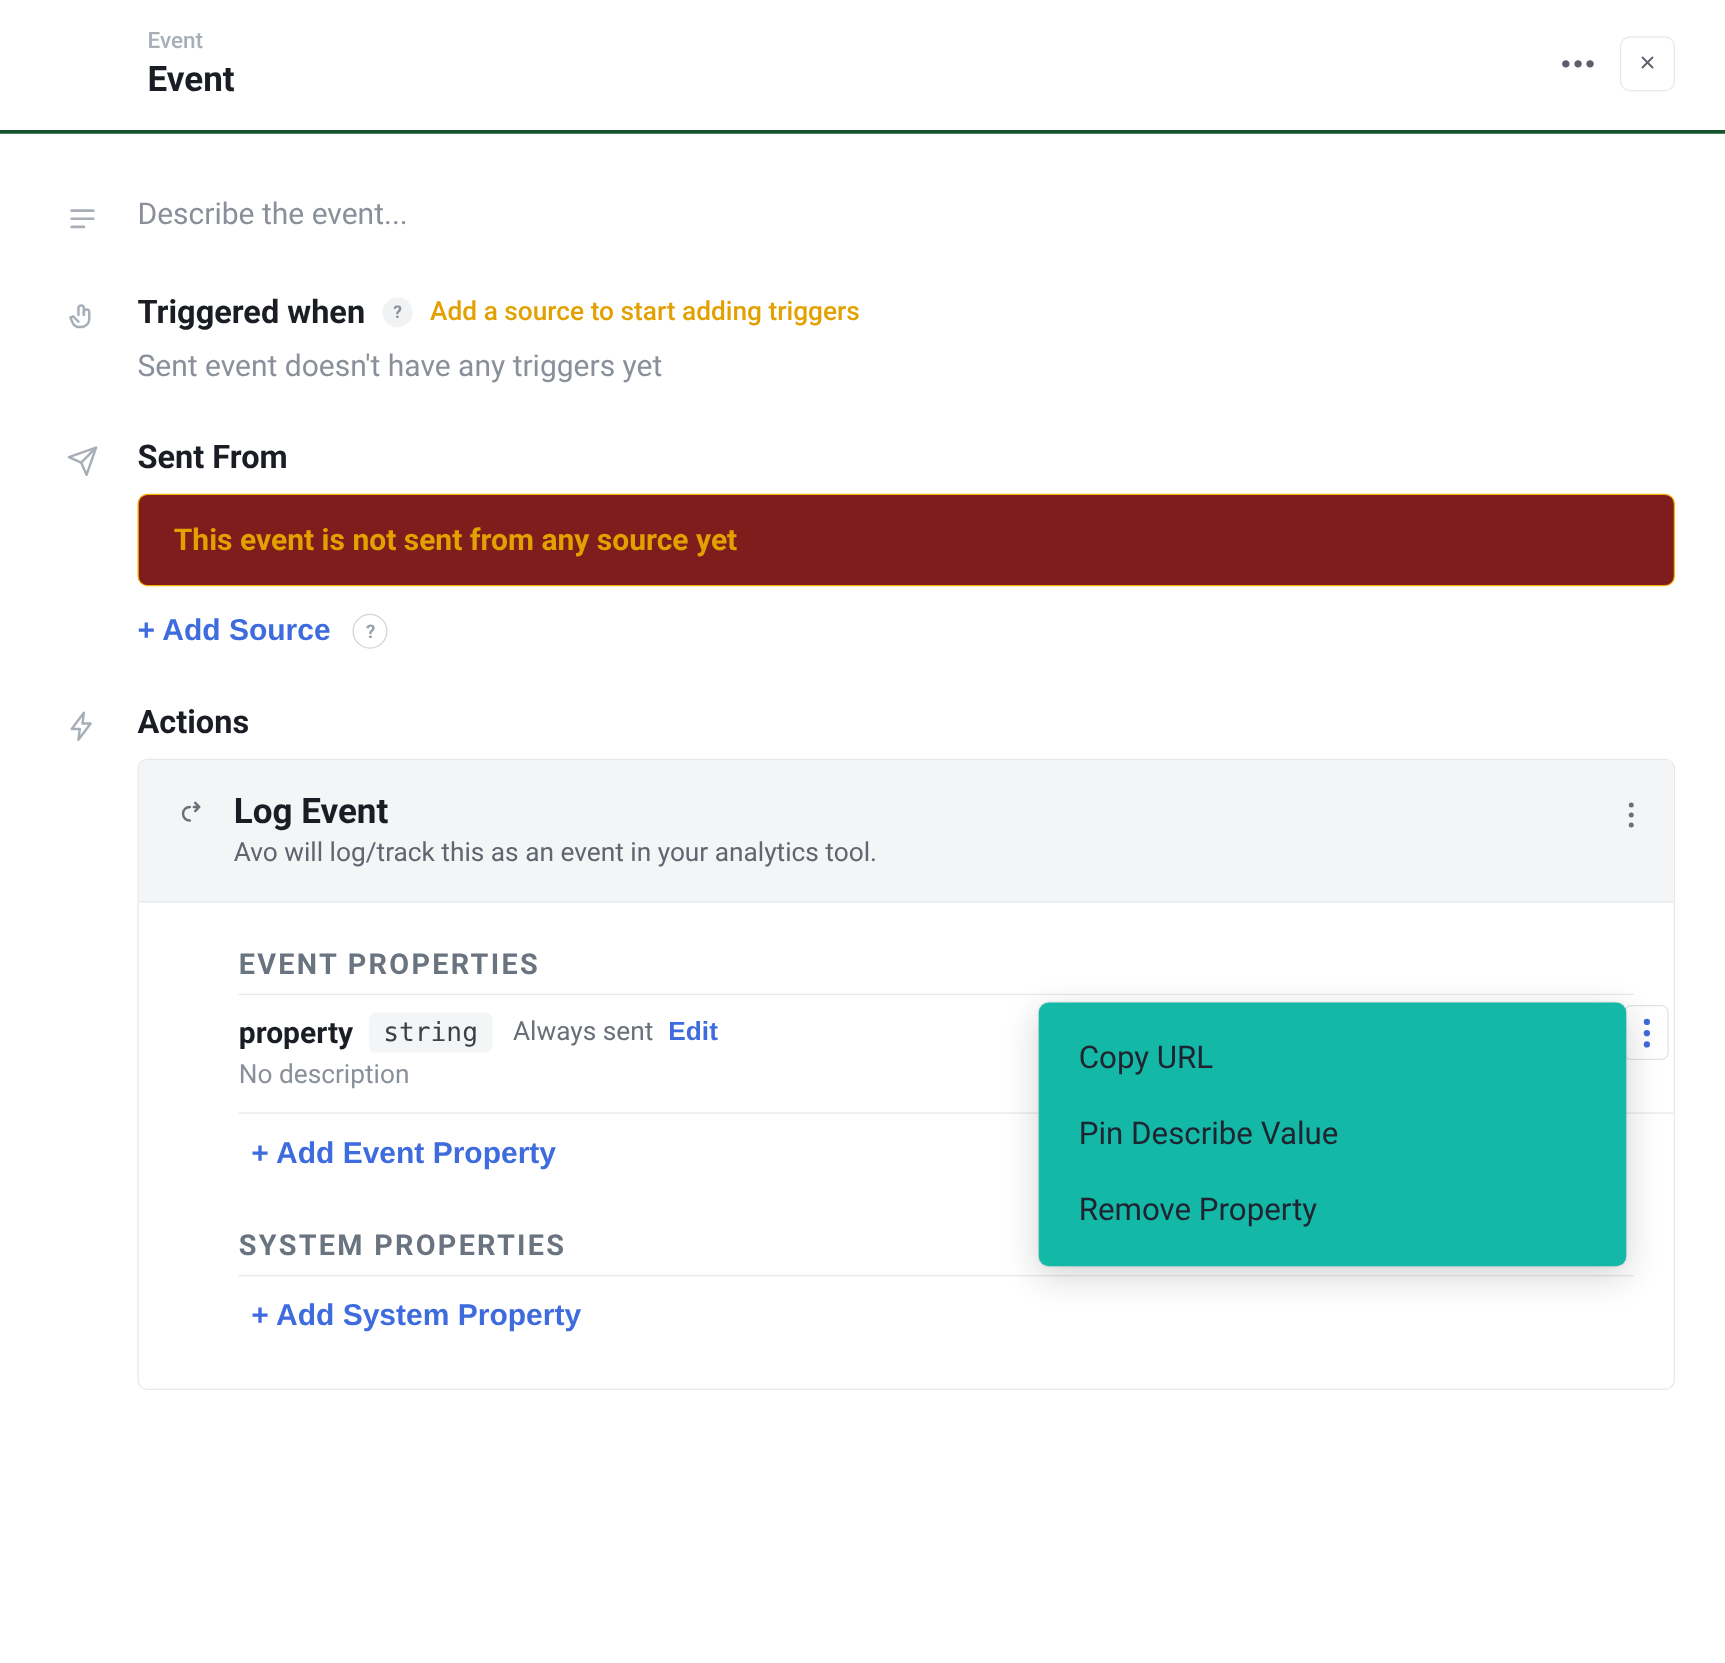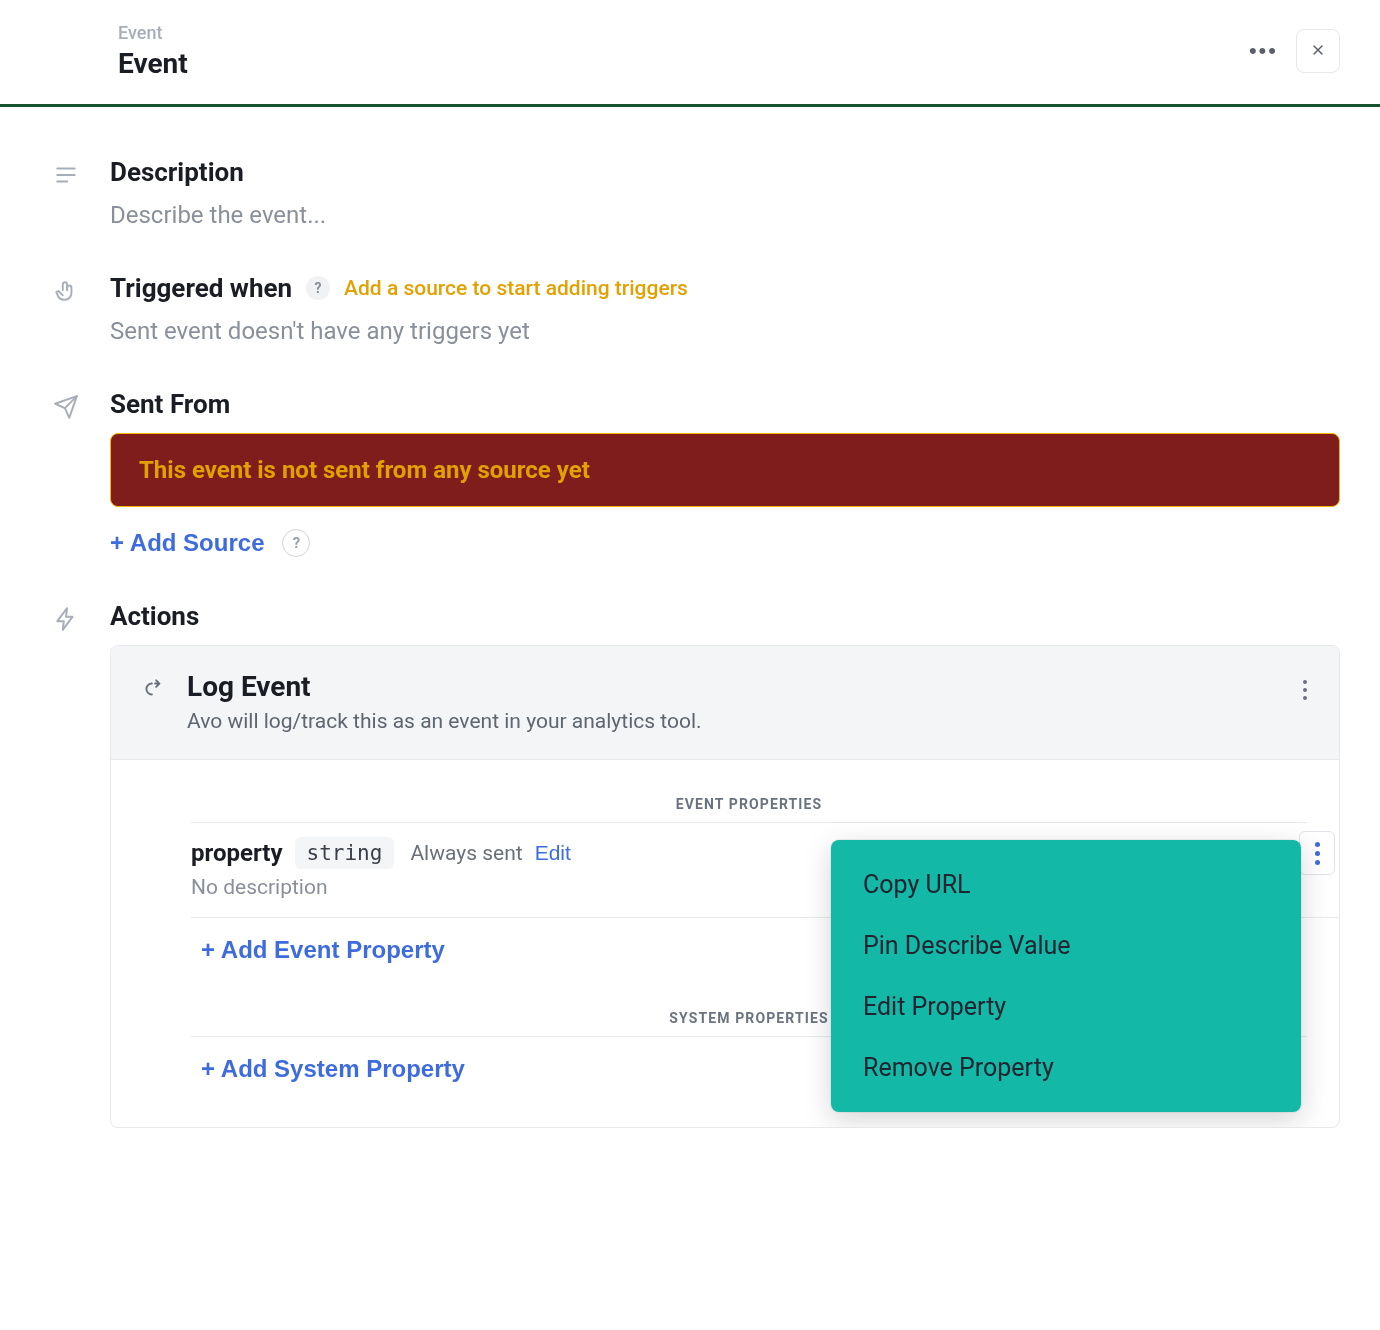--- a/index.html
+++ b/index.html
@@ -116,41 +116,40 @@
   .action-desc { font-size: 21px; color: #5f6670; }
   .action-dots {
     position: absolute; right: 24px; top: 28px;
     background: none; border: none; cursor: pointer; color: #6a707a;
     display: flex; flex-direction: column; gap: 4px; padding: 6px 8px;
   }
   .action-dots span { width: 4px; height: 4px; border-radius: 50%; background: #6a707a; }
 
   .action-body { padding: 20px 0 24px 80px; }
   .subhead {
-    font-size: 14px; font-weight: 700; letter-spacing: 0.08em;
+    font-size: 23px; font-weight: 700; letter-spacing: 0.08em;
     color: #6a7380; padding: 16px 0 10px 0;
     border-bottom: 1px solid #e6e8eb;
     margin-right: 32px;
-    text-align: center;
   }
   .prop-row {
     padding: 14px 32px 18px 0;
     border-bottom: 1px solid #e6e8eb;
     position: relative;
   }
   .prop-line1 { display: flex; align-items: center; gap: 12px; flex-wrap: wrap; }
   .prop-name { font-size: 24px; font-weight: 700; color: #1a1d24; }
   .prop-type {
     font-family: "SFMono-Regular", ui-monospace, Menlo, Consolas, monospace;
     font-size: 21px; background: #f3f5f7; border-radius: 6px;
     padding: 4px 12px; color: #3b3f47;
   }
   .prop-always { font-size: 21px; color: #6a707a; margin-left: 4px; }
   .prop-edit {
-    font-size: 21px; color: #3e6bdd; font-weight: 400; cursor: pointer;
+    font-size: 21px; color: #3e6bdd; font-weight: 700; cursor: pointer;
     background: none; border: none; padding: 0;
   }
   .prop-desc { font-size: 21px; color: #8a909a; margin-top: 6px; }
 
   .prop-dots-box {
     position: absolute; right: 4px; top: 8px;
     width: 36px; height: 44px; border: 1px solid #dfe3e8; border-radius: 6px;
     display: flex; align-items: center; justify-content: center;
     background: #fff; cursor: pointer;
   }
@@ -197,21 +196,20 @@
 
 <div class="content">
 
   <div class="section">
     <div class="section-icon">
       <svg viewBox="0 0 24 24" fill="none" stroke="currentColor" stroke-width="2" stroke-linecap="round">
           <path d="M4 6h16M4 12h16M4 18h9"></path>
         </svg>
     </div>
     <div class="section-body">
-      <div class="section-title">Description</div>
       <input type="text" class="placeholder" placeholder="Describe the event..." style="">
     </div>
   </div>
 
   <div class="section">
     <div class="section-icon">
       <svg viewBox="0 0 24 24" fill="none" stroke="currentColor" stroke-width="1.8" stroke-linecap="round" stroke-linejoin="round">
           <path d="M9 11V6a2 2 0 0 1 4 0v5"></path>
           <path d="M13 11V9a2 2 0 0 1 4 0v5a6 6 0 0 1-6 6h-1a6 6 0 0 1-5.2-3L3 13l2-1 4 4"></path>
         </svg>
@@ -293,21 +291,20 @@
 
           <button class="add-row-btn">+ Add Event Property</button>
 
           <div class="subhead sub2">SYSTEM PROPERTIES</div>
           <button class="add-row-btn">+ Add System Property</button>
         </div>
 
         <div class="menu">
           <div class="menu-item">Copy URL</div>
           <div class="menu-item">Pin Describe Value</div>
-          <div class="menu-item">Edit Property</div>
           <div class="menu-item">Remove Property</div>
         </div>
       </div>
 
     </div>
   </div>
 
 </div>
 
 </body></html>

